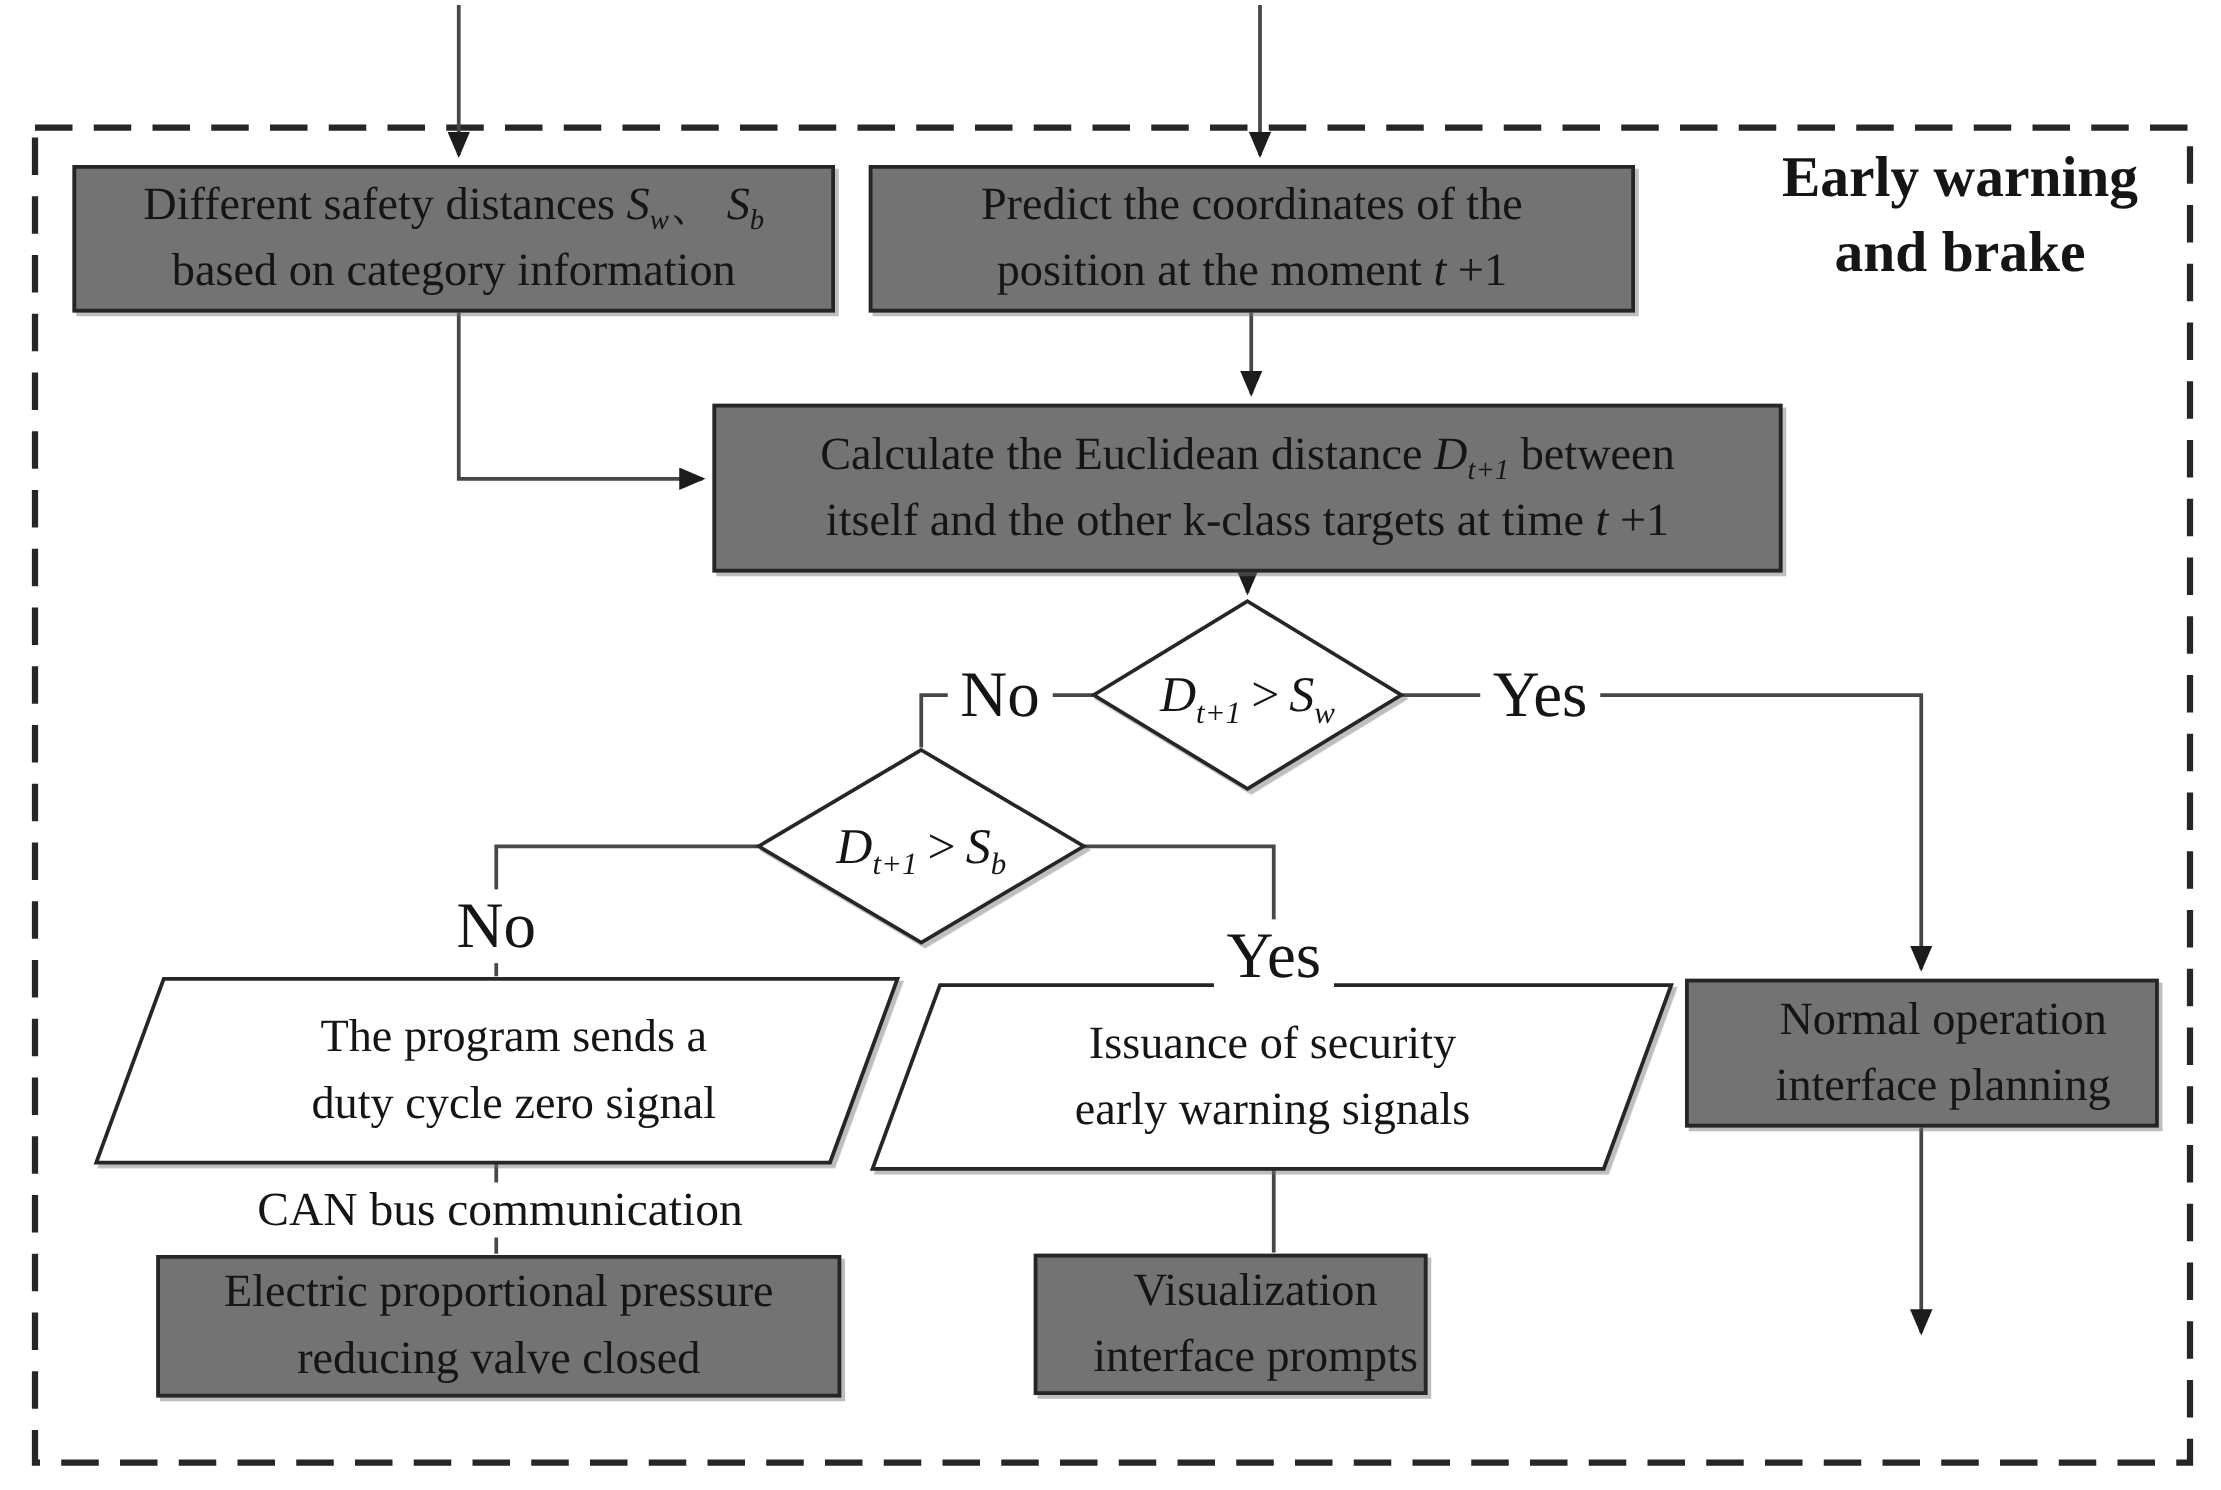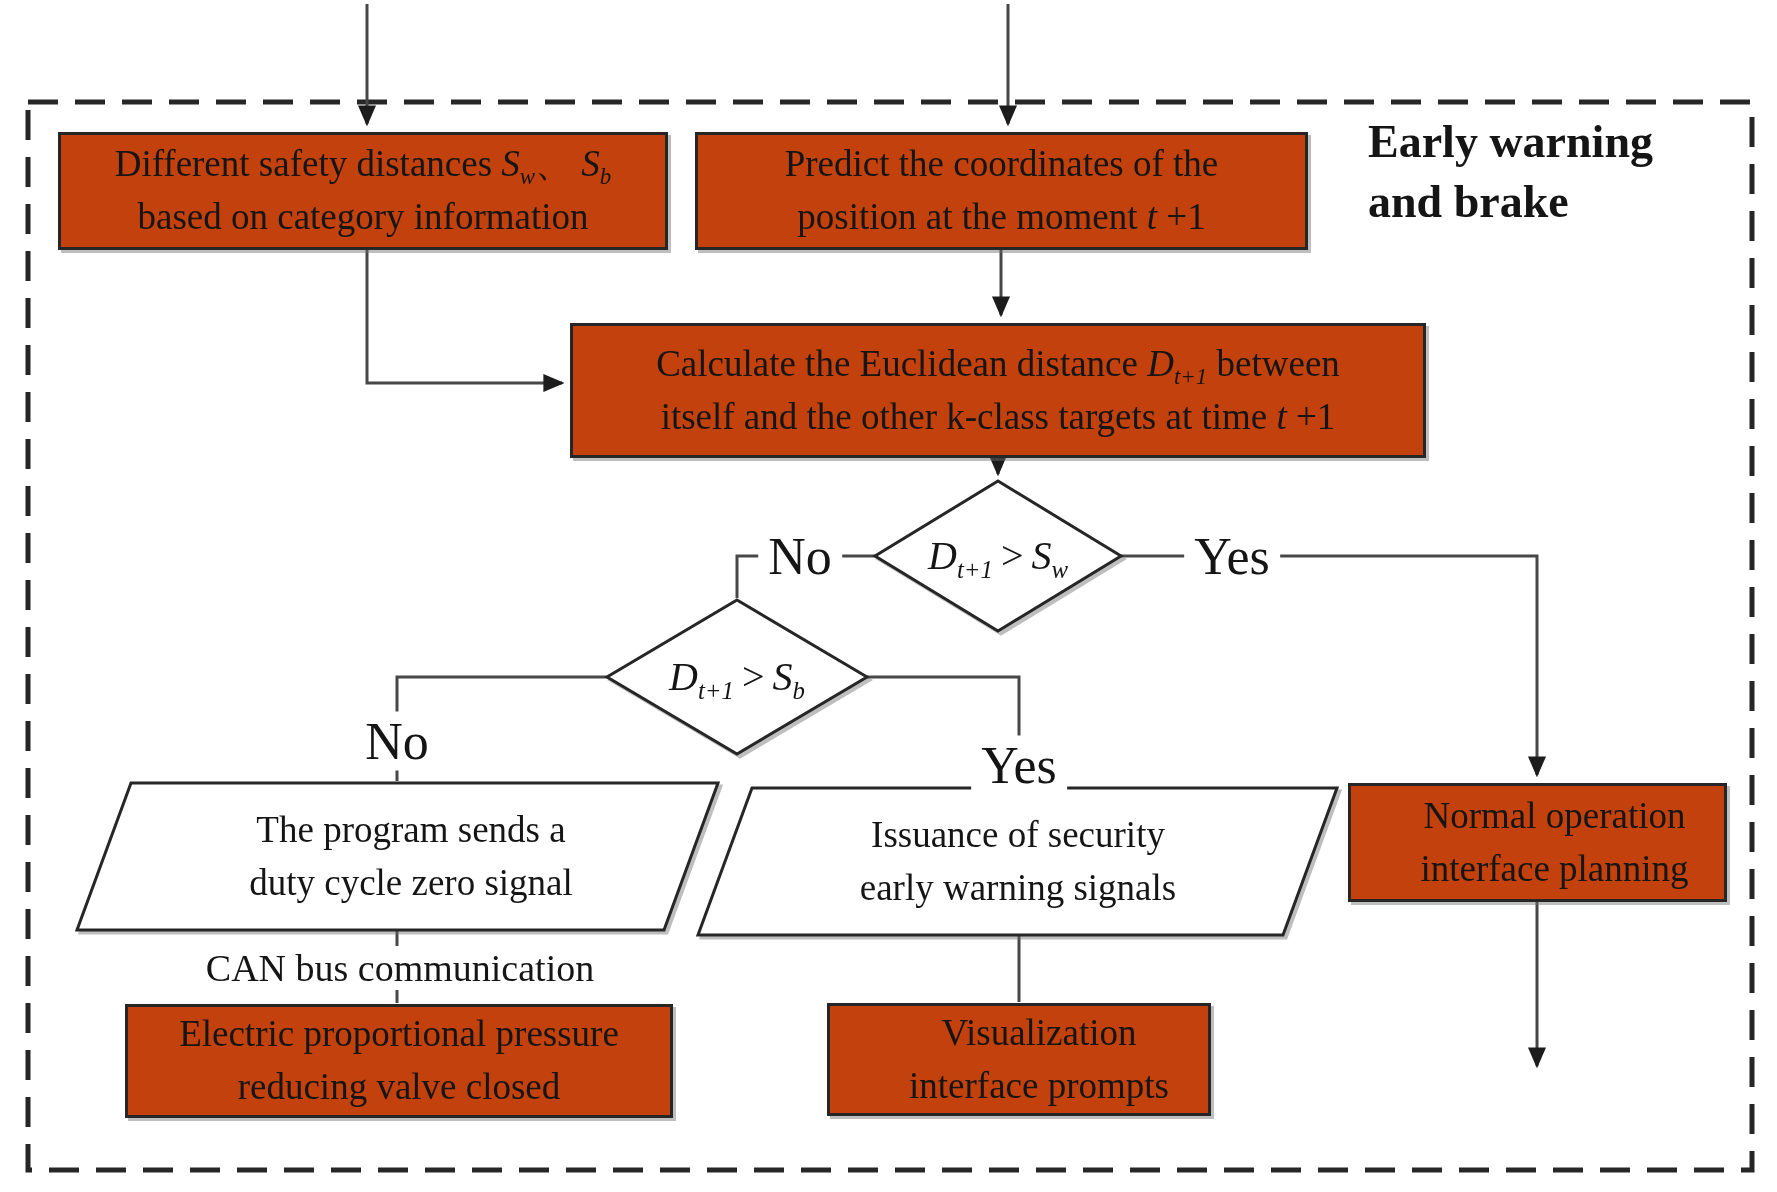--- a/index.html
+++ b/index.html
@@ -18,38 +18,39 @@
   .conn{fill:none;stroke:#474747;stroke-width:3;}
   .node{
     position:absolute;
     display:flex;flex-direction:column;
     align-items:center;justify-content:center;
     text-align:center;
     font-size:37px;line-height:1.42;
     box-sizing:border-box;
   }
   .rect{
-    background:#c2410c;
+    background:#737373;
     border:3px solid #262626;
     box-shadow:3px 3px 0 rgba(110,110,110,0.45);
   }
   .overlay{background:transparent;border:none;}
   .ln{white-space:nowrap;}
   .it{font-style:italic;}
   sub{font-style:italic;font-size:0.62em;line-height:0;}
   .math{font-size:40px;}
   .math .op{padding:0 8px;font-style:normal;}
   .edge-label{
     position:absolute;transform:translate(-50%,-50%);
     background:#ffffff;padding:0 10px;
     font-size:52px;white-space:nowrap;
   }
   .can-label{font-size:38px;}
   .region-title{
     position:absolute;
+    text-align:center;
     font-weight:bold;font-size:46px;line-height:1.3;
     white-space:nowrap;
   }
 </style>
 </head>
 <body>
 
 <div class="stage">
 
   <svg class="layer" viewBox="0 0 1777 1192">
@@ -107,21 +108,21 @@
   <div class="node rect" style="left:1348px;top:783px;width:379px;height:119px;padding-left:34px;">
     <div class="ln">Normal operation</div>
     <div class="ln">interface planning</div>
   </div>
 
   <div class="node rect" style="left:125px;top:1004px;width:548px;height:114px;">
     <div class="ln">Electric proportional pressure</div>
     <div class="ln">reducing valve closed</div>
   </div>
 
-  <div class="node rect" style="left:827px;top:1003px;width:384px;height:113px;padding-left:40px;">
+  <div class="node rect" style="left:827px;top:1003px;width:315px;height:113px;padding-left:40px;">
     <div class="ln">Visualization</div>
     <div class="ln">interface prompts</div>
   </div>
 
   <div class="node overlay math" style="left:873px;top:506px;width:250px;height:100px;">
     <div class="ln"><span class="it">D</span><sub>t+1</sub><span class="op">&gt;</span><span class="it">S</span><sub>w</sub></div>
   </div>
 
   <div class="node overlay math" style="left:612px;top:627px;width:250px;height:100px;">
     <div class="ln"><span class="it">D</span><sub>t+1</sub><span class="op">&gt;</span><span class="it">S</span><sub>b</sub></div>

